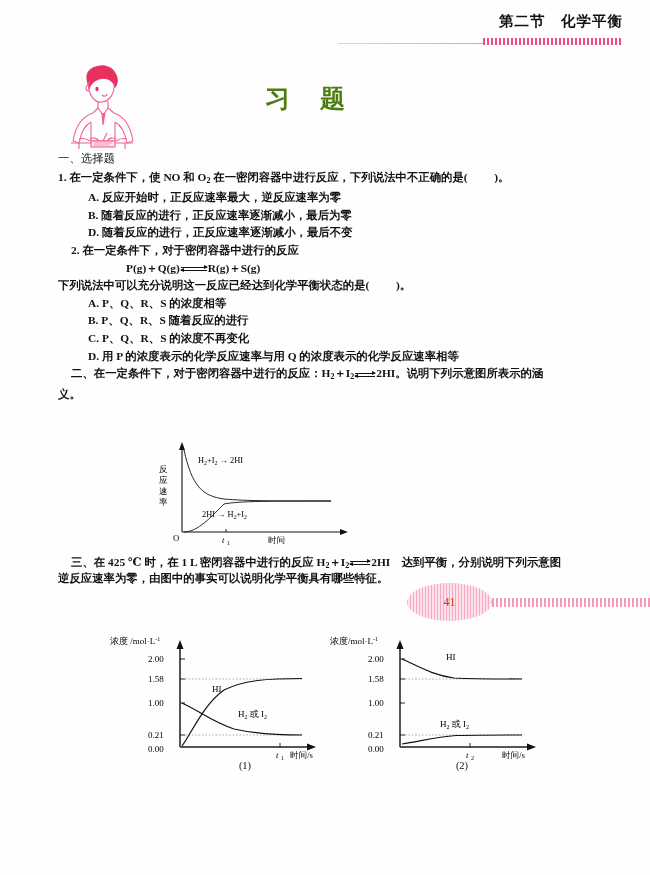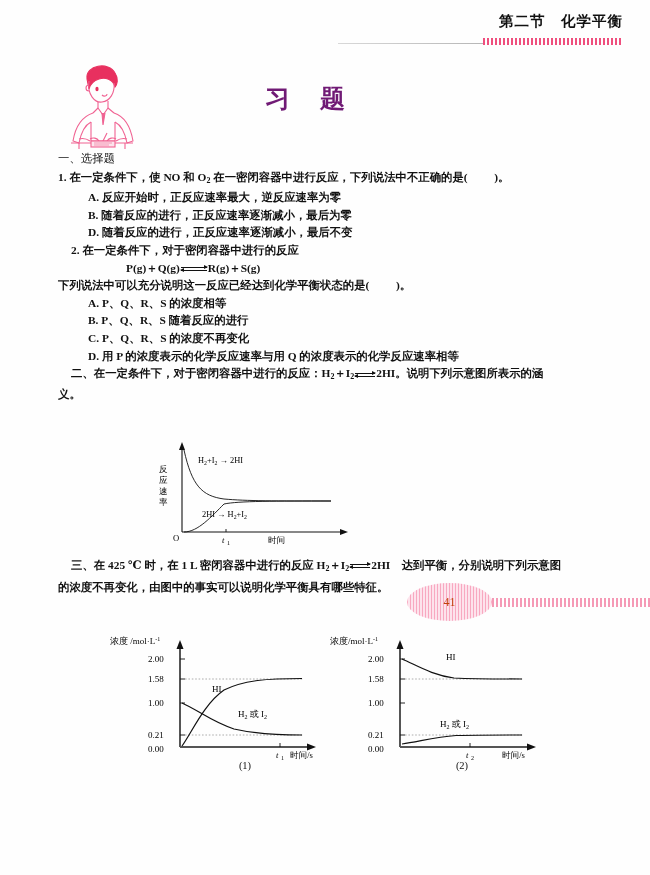--- a/index.html
+++ b/index.html
@@ -30,21 +30,21 @@
   }
 
   
   .illus{position:absolute;left:57px;top:55px;width:88px;height:95px;}
 
   
   .ex-title{
     position:absolute;left:265px;top:82px;
     font-size:25px;font-weight:bold;letter-spacing:30px;
     font-family:"Liberation Serif","DejaVu Serif",serif;
-    color:#701a75;
+    color:#4d7c0f;
   }
 
   
   .body{
     position:absolute;left:58px;top:150px;width:545px;
     font-size:11.4px;line-height:17.6px;
     font-family:"Liberation Serif","DejaVu Serif",serif;
   }
   .sec-head{margin:0 0 1px 0;}
   .qline{margin:0;white-space:nowrap;font-weight:bold;}
@@ -194,23 +194,23 @@
       <text x="27" y="101" font-size="8.6" font-family="Liberation Serif, serif">O</text>
       <text x="76" y="103" font-size="8.6" font-style="italic" font-family="Liberation Serif, serif">t</text>
       <text x="81" y="105" font-size="6" font-family="Liberation Serif, serif">1</text>
       <text x="122" y="103" font-size="8.6" font-family="Liberation Serif, serif">时间</text>
 
       <text x="52" y="23" font-size="8.4" font-family="Liberation Serif, serif">H<tspan font-size="5.8" dy="2">2</tspan><tspan dy="-2">+I</tspan><tspan font-size="5.8" dy="2">2</tspan><tspan dy="-2"> → 2HI</tspan></text>
       <text x="56" y="77" font-size="8.4" font-family="Liberation Serif, serif">2HI → H<tspan font-size="5.8" dy="2">2</tspan><tspan dy="-2">+I</tspan><tspan font-size="5.8" dy="2">2</tspan></text>
     </svg>
   </div>
 
-  <div style="position:absolute;left:58px;top:556px;width:552px;font-size:11.4px;line-height:19px;">
+  <div style="position:absolute;left:58px;top:556px;width:552px;font-size:11.4px;line-height:13px;">
     <p class="qline indent1" style="margin:0;"><span>三、在 425 ℃ 时，在 1 L 密闭容器中进行的反应 H</span><sub>2</sub><span>＋I</span><sub>2</sub><span class="eqarrow sm"><i class="r"></i><i class="l"></i></span><span>2HI　达到平衡，分别说明下列示意图</span></p>
-    <p class="qline noindent" style="margin:0;">的浓度不再变化，由图中的事实可以说明化学平衡具有哪些特征。</p>
+    <p class="qline noindent" style="margin:0;">逆反应速率为零，由图中的事实可以说明化学平衡具有哪些特征。</p>
   </div>
 
   <div class="fig2">
     <svg width="230" height="145" viewBox="0 0 230 145">
 
       <text x="2" y="12" font-size="9" font-family="Liberation Serif, serif">浓度 /mol·L<tspan font-size="6" dy="-3">-1</tspan></text>
 
       <line x1="72" y1="16" x2="72" y2="115" stroke="#555" stroke-width="2"></line>
       <polygon points="72,8 68.5,17 75.5,17" fill="#111"></polygon>
       <line x1="72" y1="115" x2="200" y2="115" stroke="#555" stroke-width="2"></line>

